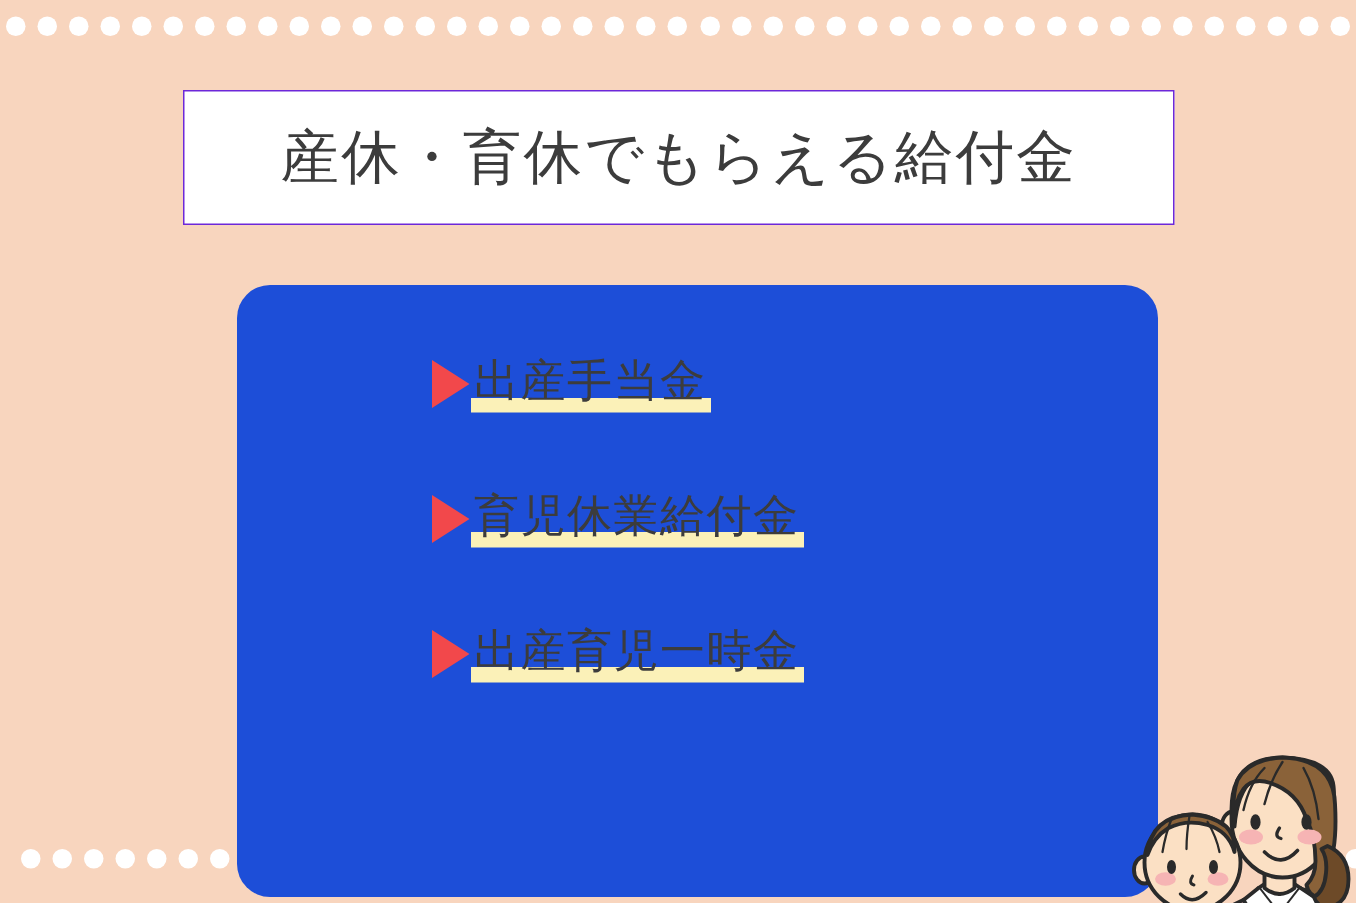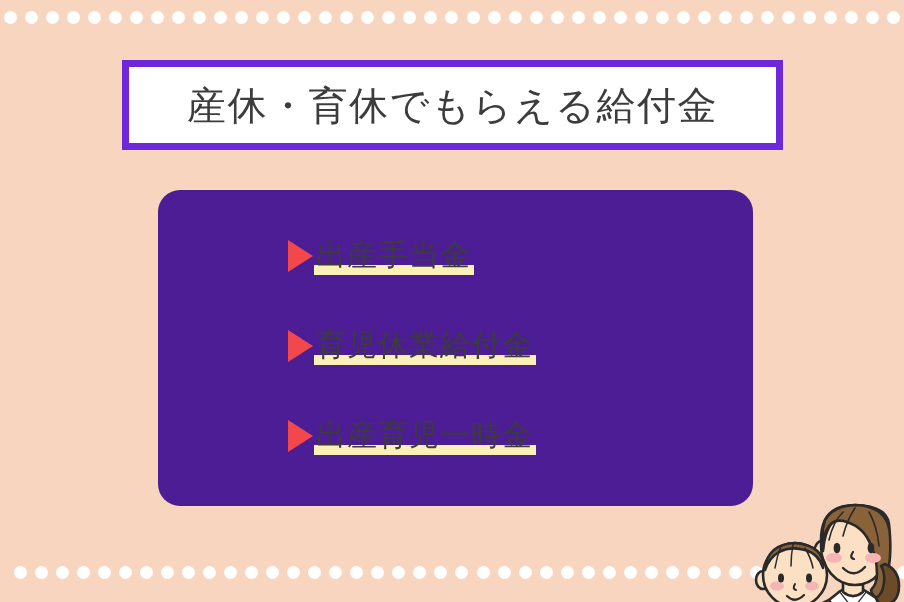--- a/index.html
+++ b/index.html
@@ -43,43 +43,44 @@
 
   
   #title-box {
     position: absolute;
     left: 122px;
     top: 60px;
     width: 661px;
     height: 90px;
     box-sizing: border-box;
     background: #ffffff;
-    border: 7px solid #6d28d9;
+    border: 1px solid #6d28d9;
     display: flex;
     align-items: center;
     justify-content: center;
   }
   #title-text {
     font-size: 39px;
     font-weight: 500;
     letter-spacing: 1.5px;
     color: #3c3c3c;
     white-space: nowrap;
     line-height: 1;
   }
 
   
   #card {
     position: absolute;
     left: 158px;
     top: 190px;
     width: 595px;
-    height: 316px;
-    background: #4c1d95;
+    height: 408px;
+    background: #1d4ed8;
     border-radius: 22px;
+    padding-left: 19px;
   }
 
   
   #benefit-list {
     position: absolute;
     left: 130px;
     top: 43px;
     width: 420px;
   }
   .benefit-item {

